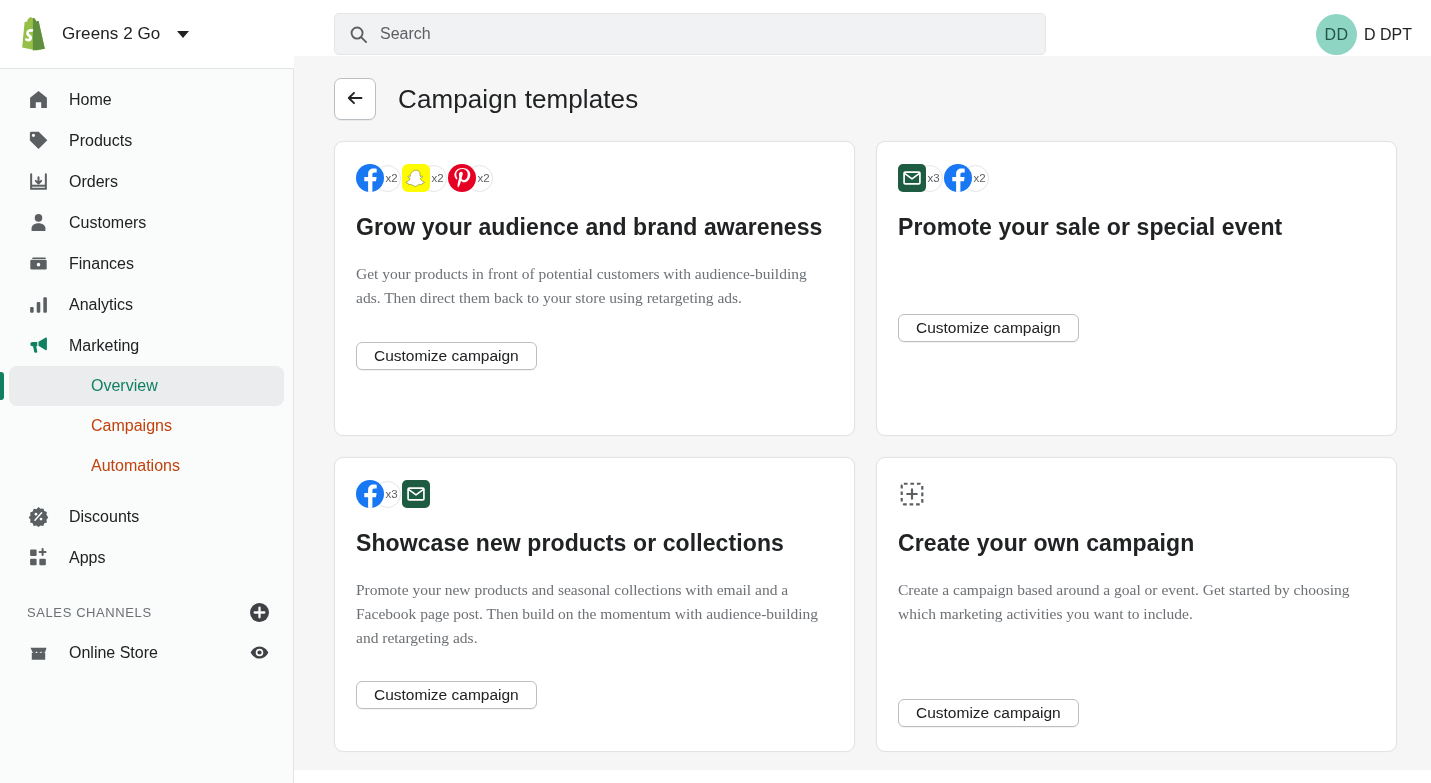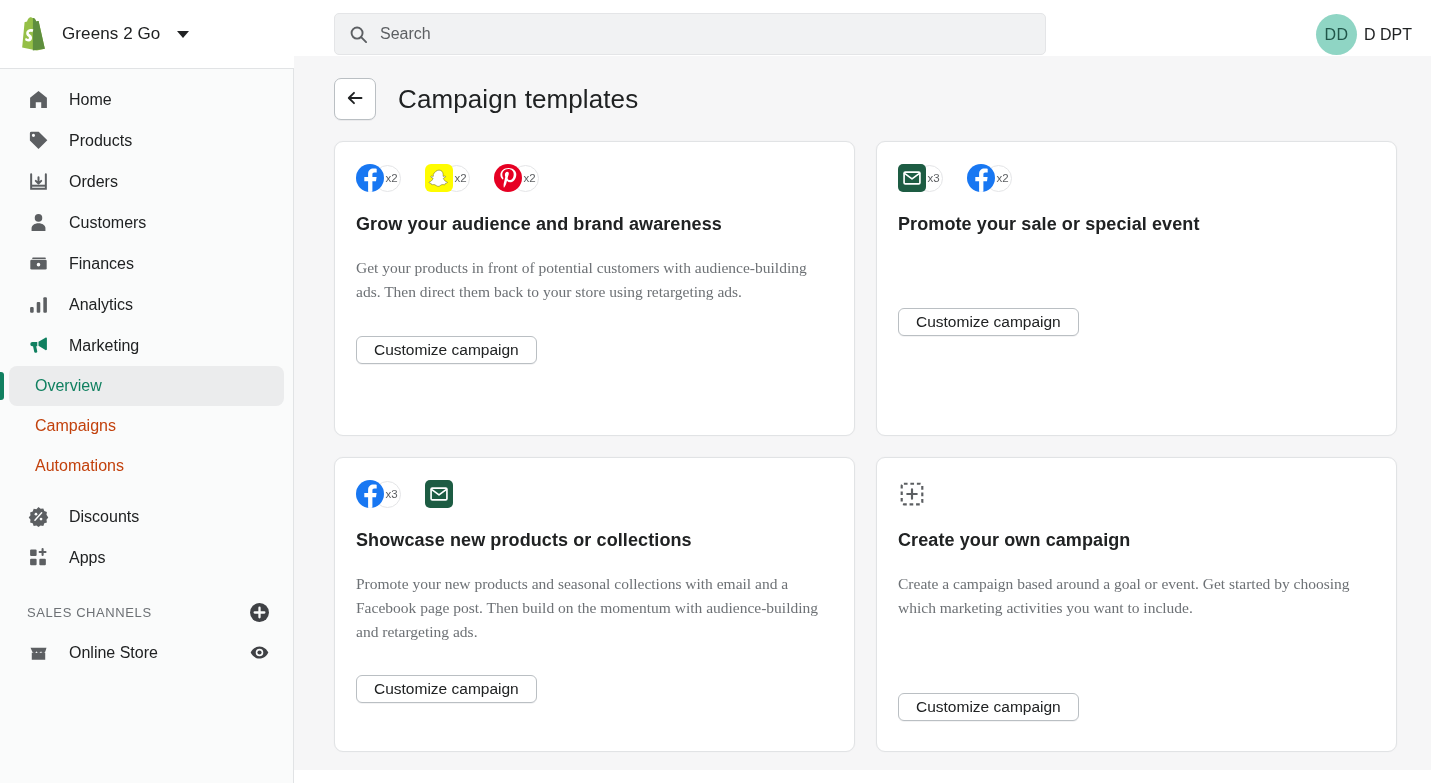--- a/index.html
+++ b/index.html
@@ -81,21 +81,21 @@
     display: flex; align-items: center; justify-content: center;
   }
   .nav-item .lbl { font-size: 16px; color: #202223; }
   .nav-item.accent .ic { color: #108060; }
 
   .subnav-item {
     position: relative;
     height: 40px; margin: 0 9px;
     display: flex; align-items: center;
     border-radius: 8px; cursor: pointer;
-    padding-left: 26px;
+    padding-left: 82px;
   }
   .subnav-item .lbl { font-size: 16px; color: #c2410c; }
   .subnav-item.active { background: #ebeced; }
   .subnav-item.active .lbl { color: #108060; }
   .active-bar {
     position: absolute; left: -9px; top: 6px;
     width: 4px; height: 28px;
     border-radius: 0 3px 3px 0;
     background: #108060;
   }
@@ -140,21 +140,21 @@
     padding: 21px 0 0 40px;
   }
   .card {
     background: #ffffff;
     border: 1px solid #e1e3e5;
     border-radius: 9px;
     padding: 21px 21px 24px 21px;
     box-shadow: 0 0 2px rgba(22,29,37,.04);
   }
   .card.tall { min-height: 295px; }
-  .icon-row { display: flex; align-items: center; gap: 24px; height: 30px; }
+  .icon-row { display: flex; align-items: center; gap: 1px; height: 30px; }
 
   
   .chan { position: relative; display: flex; align-items: center; height: 28px; }
   .chan .brand {
     width: 28px; height: 28px; border-radius: 50%;
     display: flex; align-items: center; justify-content: center;
     position: relative; z-index: 2; overflow: hidden;
   }
   .chan .count {
     width: 27px; height: 27px; border-radius: 50%;
@@ -168,21 +168,21 @@
   .brand.pin { background: #e60023; }
   .brand.email { background: #1d5c43; border-radius: 5px; }
 
   .placeholder-icon {
     width: 27px; height: 27px;
     display: flex; align-items: center; justify-content: center;
     color: #5c5f62;
   }
 
   .card-title {
-    font-size: 18px; color: #202223;
+    font-size: 23px; color: #202223;
     font-weight: bold; margin-top: 21px; letter-spacing: .1px;
   }
   .card-body {
     font-size: 15.5px; color: #6d7175;
     line-height: 24px; margin-top: 21px; max-width: 470px; font-family: Liberation Serif, serif;
   }
   .cta {
     display: inline-flex; align-items: center; justify-content: center;
     height: 28px; padding: 0 17px;
     background: #ffffff;

